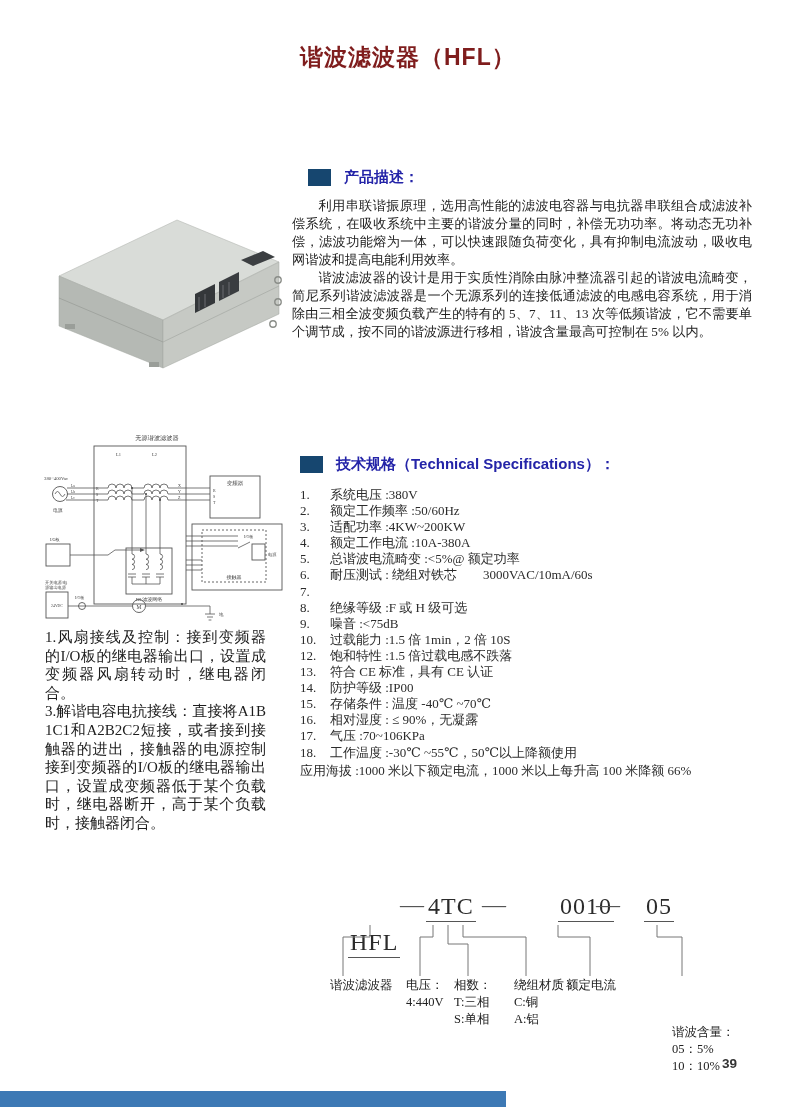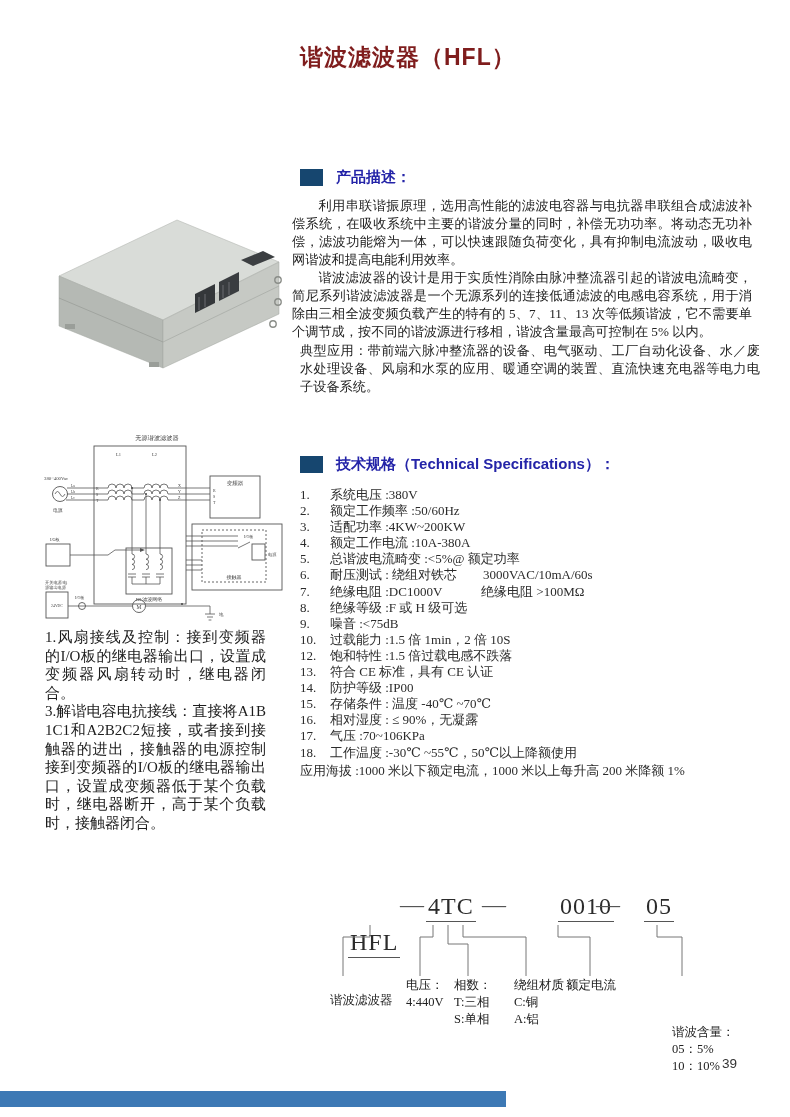--- a/index.html
+++ b/index.html
@@ -31,21 +31,21 @@
   .cdiagram text { fill:#444; }
 
   .model { position:absolute; left:330px; top:893px; width:440px; height:150px; }
   .mseg  { position:absolute; top:0; font-size:24px; color:#2b2b2b; border-bottom:1.5px solid #555;
            line-height:1.15; padding:0 2px; letter-spacing:1px; }
   .mdash { position:absolute; top:-2px; font-size:24px; color:#555; }
   .mconn { position:absolute; left:0; top:31px; width:440px; height:53px; }
   .mlbl  { position:absolute; top:84px; font-size:12.5px; line-height:17px; color:#222; }
 
   .pagenum { position:absolute; left:722px; top:1056px; font-size:13.5px; color:#333;
-             font-family:"Liberation Sans","DejaVu Sans",sans-serif; }
+             font-family:"Liberation Sans","DejaVu Sans",sans-serif;font-weight:bold; }
   .footer-bar { position:absolute; left:0; top:1091px; width:506px; height:16px; background:#3d79b5; }
 
   svg .wire { stroke:#555; stroke-width:0.8; fill:none; }
   svg .box  { stroke:#555; stroke-width:0.9; fill:none; }
 </style>
 </head>
 <body>
 
 <div class="page">
 
@@ -180,29 +180,28 @@
         <line x1="166.6" y1="192" x2="169.4" y2="192"></line>
     </g>
     <text x="177" y="188" font-size="4.5">地</text>
   </svg>
 
   <div class="notes">
     <p>1.风扇接线及控制：接到变频器的I/O板的继电器输出口，设置成变频器风扇转动时，继电器闭合。</p>
     <p>3.解谐电容电抗接线：直接将A1B1C1和A2B2C2短接，或者接到接触器的进出，接触器的电源控制接到变频器的I/O板的继电器输出口，设置成变频器低于某个负载时，继电器断开，高于某个负载时，接触器闭合。</p>
   </div>
 
-  <div class="sec-head" style="left:300px; top:168px;">
+  <div class="sec-head" style="left:308px; top:168px;">
     <span class="sq"></span>
     <span class="sec-title">产品描述：</span>
   </div>
   <div class="desc">
     <p>利用串联谐振原理，选用高性能的滤波电容器与电抗器串联组合成滤波补偿系统，在吸收系统中主要的谐波分量的同时，补偿无功功率。将动态无功补偿，滤波功能熔为一体，可以快速跟随负荷变化，具有抑制电流波动，吸收电网谐波和提高电能利用效率。</p>
     <p>谐波滤波器的设计是用于实质性消除由脉冲整流器引起的谐波电流畸变，简尼系列谐波滤波器是一个无源系列的连接低通滤波的电感电容系统，用于消除由三相全波变频负载产生的特有的 5、7、11、13 次等低频谐波，它不需要单个调节成，按不同的谐波源进行移相，谐波含量最高可控制在 5% 以内。</p>
   </div>
-  <p class="app">典型应用：带前端六脉冲整流器的设备、电气驱动、工厂自动化设备、水／废水处理设备、风扇和水泵的应用、暖通空调的装置、直流快速充电器等电力电子设备系统。</p>
 
   <div class="sec-head" style="left:300px; top:455px;">
     <span class="sq"></span>
     <span class="sec-title">技术规格（Technical Specifications）：</span>
   </div>
   <div class="specs">
     <div class="spec-row">
         <span class="spec-no">1.</span>
         <span>系统电压 :380V</span>
       </div>
@@ -221,21 +220,20 @@
     <div class="spec-row">
         <span class="spec-no">5.</span>
         <span>总谐波电流畸变 :&lt;5%@ 额定功率</span>
       </div>
     <div class="spec-row">
         <span class="spec-no">6.</span>
         <span>耐压测试 : 绕组对铁芯　　3000VAC/10mA/60s</span>
       </div>
     <div class="spec-row">
         <span class="spec-no">7.</span>
-        <span>绝缘电阻 :DC1000V　　　绝缘电阻 &gt;100MΩ</span>
       </div>
     <div class="spec-row">
         <span class="spec-no">8.</span>
         <span>绝缘等级 :F 或 H 级可选</span>
       </div>
     <div class="spec-row">
         <span class="spec-no">9.</span>
         <span>噪音 :&lt;75dB</span>
       </div>
     <div class="spec-row">
@@ -263,21 +261,21 @@
         <span>相对湿度 : ≤ 90%，无凝露</span>
       </div>
     <div class="spec-row">
         <span class="spec-no">17.</span>
         <span>气压 :70~106KPa</span>
       </div>
     <div class="spec-row">
         <span class="spec-no">18.</span>
         <span>工作温度 :-30℃ ~55℃，50℃以上降额使用</span>
       </div>
-    <div class="altitude">应用海拔 :1000 米以下额定电流，1000 米以上每升高 200 米降额 1%</div>
+    <div class="altitude">应用海拔 :1000 米以下额定电流，1000 米以上每升高 100 米降额 66%</div>
   </div>
 
   <div class="model">
     <span class="mseg" style="left:18px;margin-top:36px;">HFL</span>
     <span class="mdash" style="left:70px;">—</span>
     <span class="mseg" style="left:96px;">4TC</span>
     <span class="mdash" style="left:152px;">—</span>
     <span class="mseg" style="left:202px;margin-left:26px;">0010</span>
     <span class="mdash" style="left:266px;">—</span>
     <span class="mseg" style="left:314px;">05</span>
@@ -286,21 +284,21 @@
       <g fill="none" stroke="#777" stroke-width="1">
         <polyline points="40,1 40,13 13,13 13,52"></polyline>
         <polyline points="103,1 103,13 90,13 90,52"></polyline>
         <polyline points="118,1 118,20 138,20 138,52"></polyline>
         <polyline points="133,1 133,13 196,13 196,52"></polyline>
         <polyline points="228,1 228,13 260,13 260,52"></polyline>
         <polyline points="327,1 327,13 352,13 352,52"></polyline>
       </g>
     </svg>
 
-    <div class="mlbl" style="left:0px;margin-top:15px;">
+    <div class="mlbl" style="left:0px;">
       <div>谐波滤波器</div>
     </div>
     <div class="mlbl" style="left:76px;">
       <div>电压：</div>
       <div>4:440V</div>
     </div>
     <div class="mlbl" style="left:124px;">
       <div>相数：</div>
       <div>T:三相</div>
       <div>S:单相</div>

